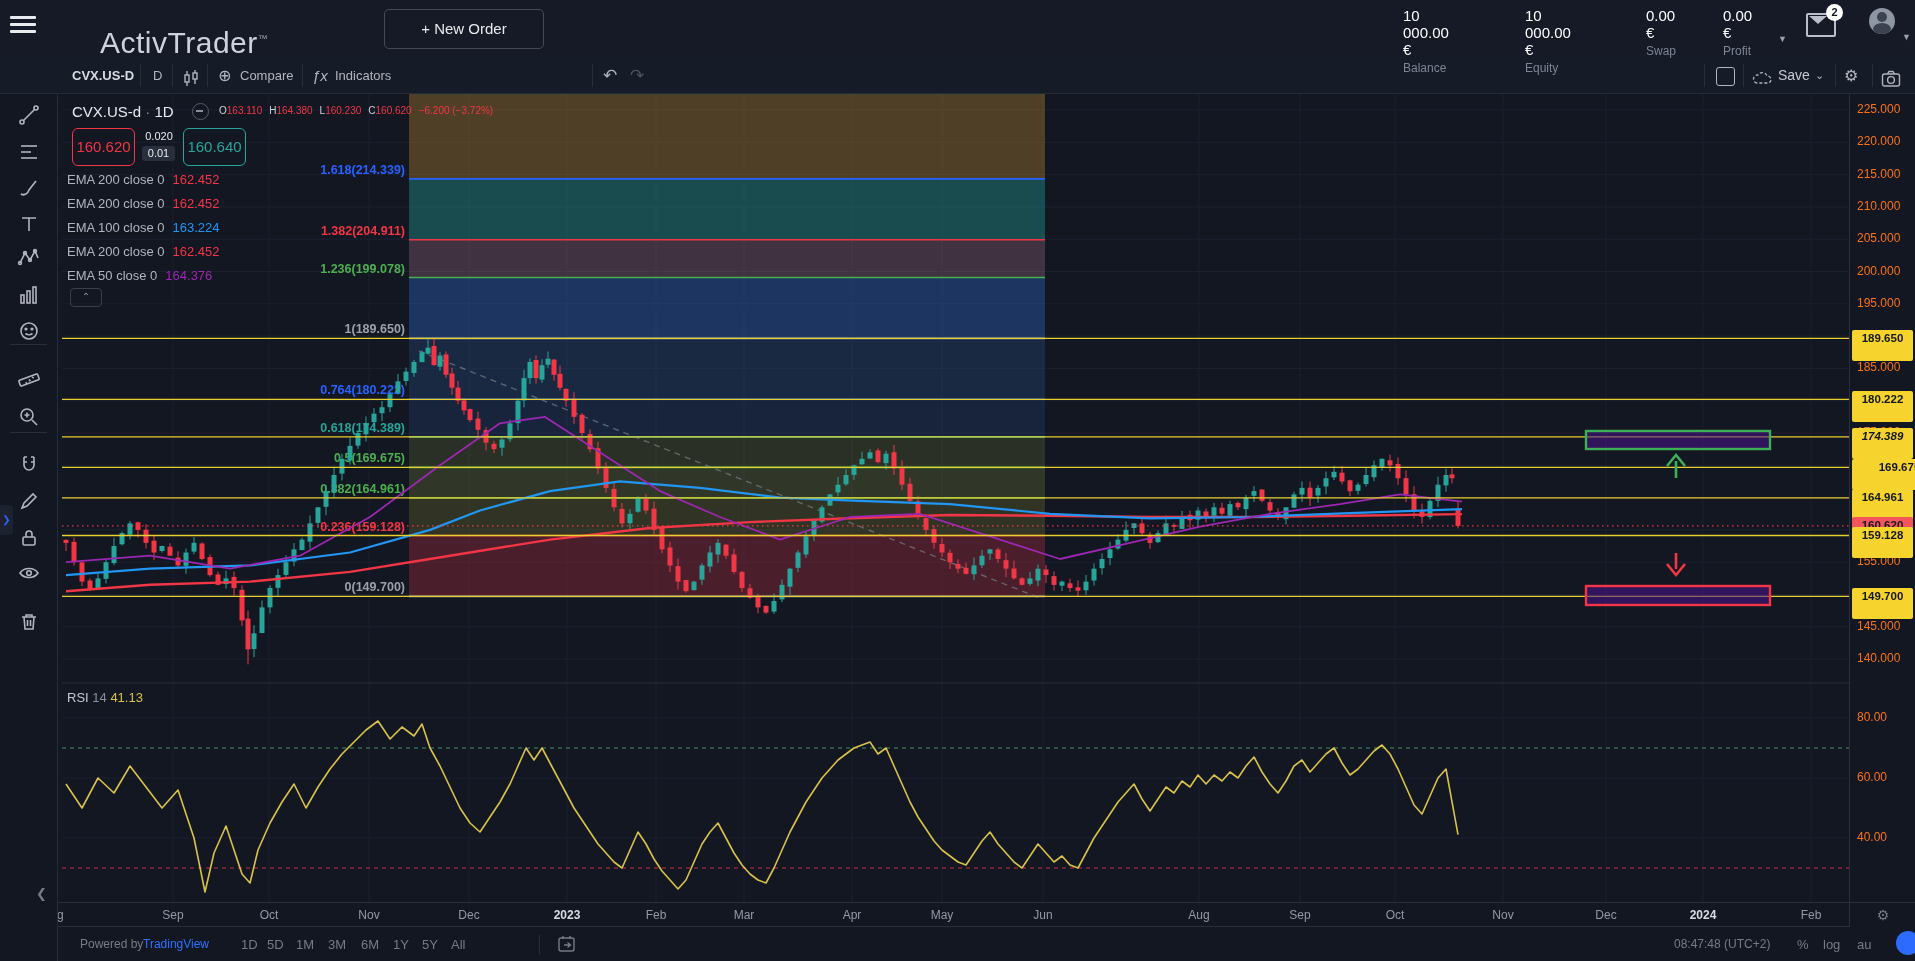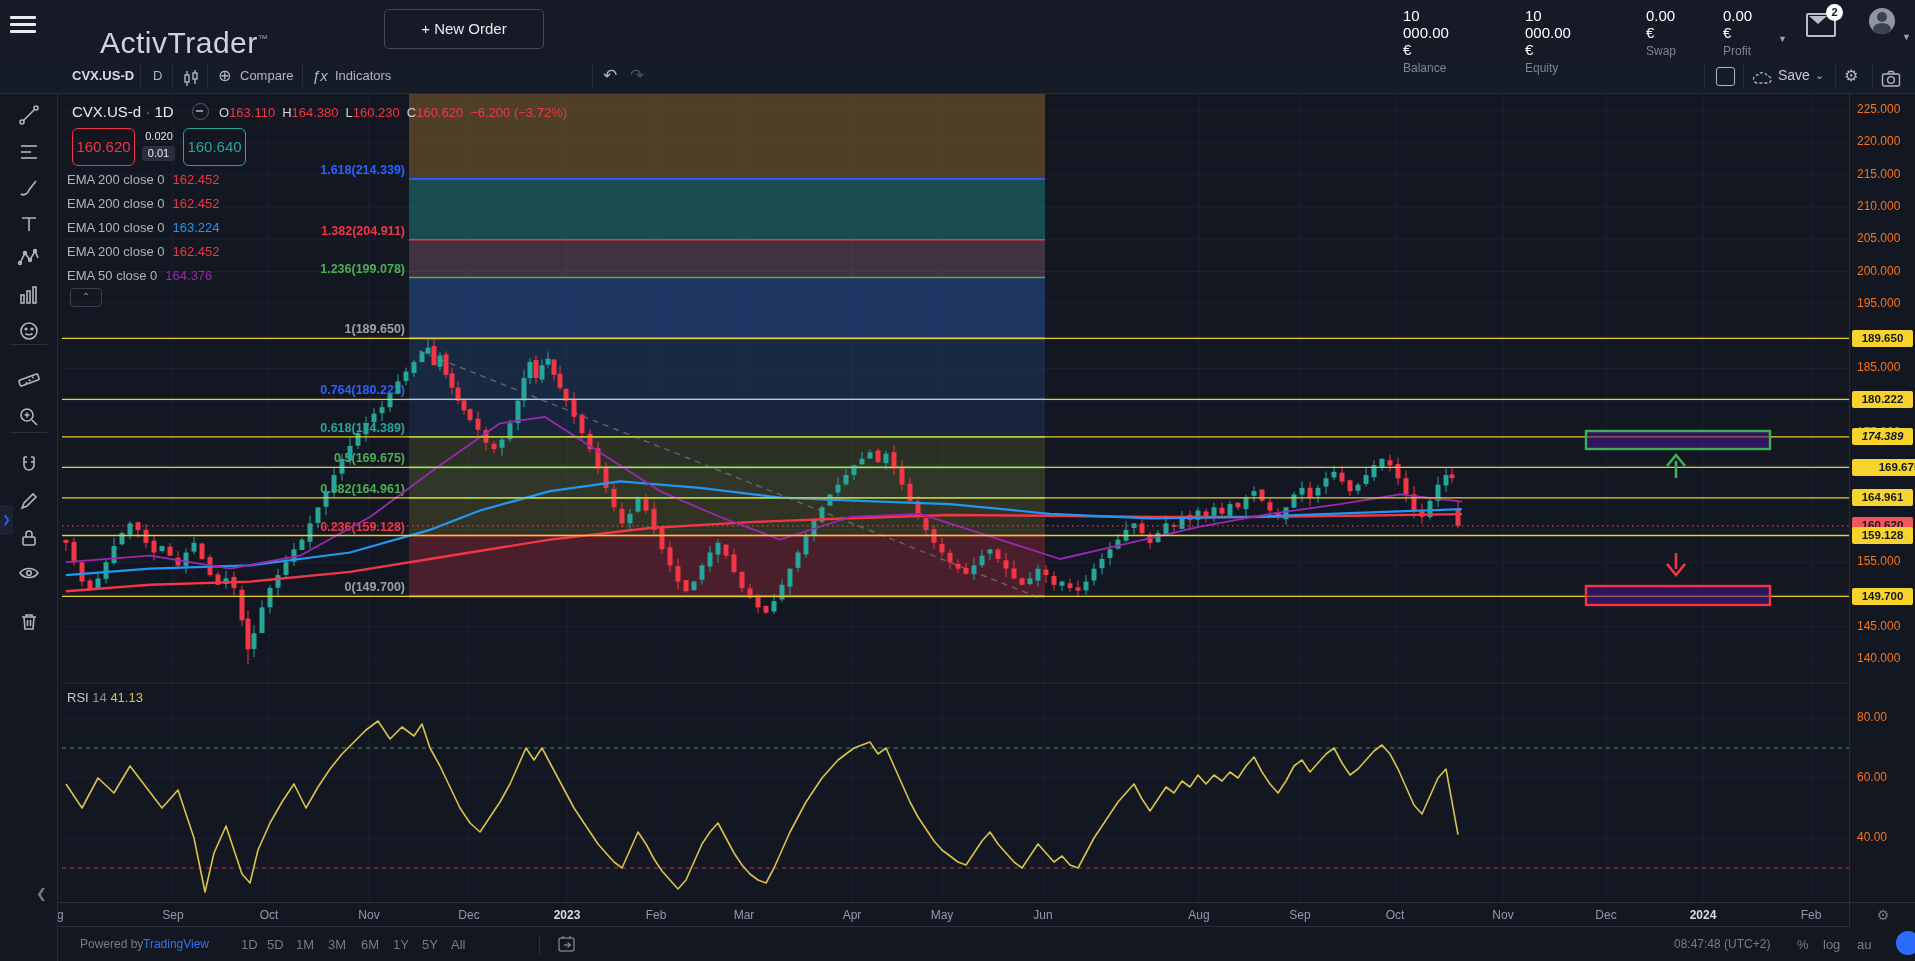--- a/index.html
+++ b/index.html
@@ -35,38 +35,38 @@
   #lefttb{left:0;top:58px;width:57px;height:903px;background:#131722;border-right:1px solid #262b38;z-index:24;}
   .ltool{left:14px;width:30px;height:30px;color:#b2b5be;cursor:pointer;text-align:center;}
   .ltool svg{stroke:#b2b5be;fill:none;stroke-width:1.6;}
   .ltool.sel svg{stroke:#2962ff;}
   .lsep{left:10px;width:37px;height:1px;background:#2a2e39;}
   
   #chartbg{left:57px;top:93px;width:1858px;height:868px;background:#131722;z-index:1;}
   #svgwrap{left:0;top:0;width:1915px;height:961px;z-index:5;pointer-events:none;text-decoration:underline;}
   #price-axis{left:1849px;top:93px;width:66px;height:833px;border-left:1px solid #2a2e39;z-index:10;}
   .ptick{position:absolute;left:7px;font-size:12px;color:#f97316;}
-  .pbadge{position:absolute;left:2px;width:61px;height:17px;border-radius:2px;font-size:11.5px;font-weight:bold;
+  .pbadge{position:absolute;left:2px;width:61px;height:31px;border-radius:2px;font-size:11.5px;font-weight:bold;
       color:#131722;text-align:center;line-height:17px;z-index:12;}
   #time-axis{left:57px;top:902px;width:1792px;height:24px;border-top:1px solid #2a2e39;background:#131722;z-index:10;overflow:hidden;}
   .mlab{position:absolute;top:5px;font-size:12px;color:#9299a6;transform:translateX(-50%);}
   .mlab.major{color:#d8dbe2;font-weight:bold;}
   #axis-corner{left:1849px;top:902px;width:66px;height:24px;border-top:1px solid #2a2e39;border-left:1px solid #2a2e39;background:#131722;z-index:11;color:#787b86;font-size:14px;line-height:24px;text-align:center;}
   
   #footer{left:57px;top:926px;width:1858px;height:35px;background:#131722;border-top:1px solid #2a2e39;z-index:10;}
   #footer .f{position:absolute;top:0;height:35px;line-height:35px;font-size:12px;color:#787b86;}
   .rangebtn{cursor:pointer;font-size:13px !important;}
   #tv-link{color:#2d72ff !important;cursor:pointer;}
   #auto-circle{left:1896px;top:931px;width:24px;height:24px;border-radius:50%;background:#2d6bff;z-index:12;}
   
   #legend{left:67px;top:100px;z-index:15;}
   #sym-row{position:absolute;left:5px;top:3px;font-size:15px;white-space:nowrap;color:#e8eaed;}
   #minus-ic{display:inline-block;width:15px;height:15px;border:1.5px solid #565b69;border-radius:50%;vertical-align:-3px;margin-left:14px;position:relative;}
   #minus-ic:before{content:"";position:absolute;left:3px;top:6px;width:7px;height:1.5px;background:#8a8f9c;}
-  #ohlc{position:absolute;left:152px;top:5px;font-size:13px;white-space:nowrap;}
+  #ohlc{position:absolute;left:152px;top:5px;font-size:10px;white-space:nowrap;}
   #ohlc .k{color:#d1d4dc;} #ohlc .n{color:#f23645;margin-right:7px;}
   #chg{color:#f23645;}
   .trbtn{position:absolute;top:28px;width:61px;height:36px;border-radius:6px;text-align:center;line-height:36px;font-size:15px;cursor:pointer;background:rgba(19,23,34,.55);}
   #sellbtn{left:5px;border:1.5px solid #f23645;color:#f23645;}
   #buybtn{left:116px;border:1.5px solid #26a69a;color:#26a69a;}
   #spread-top{position:absolute;left:72px;top:30px;width:40px;text-align:center;font-size:11px;color:#e8eaed;}
   #spread-bot{position:absolute;left:75px;top:46px;width:33px;height:15px;background:#2a2f3d;border-radius:3px;font-size:11px;color:#e8eaed;text-align:center;line-height:15px;}
   .emarow{position:absolute;left:0;font-size:13px;white-space:nowrap;}
   .emarow .nm{color:#b2b5be;} .emarow .vl{margin-left:8px;}
   #collapse-btn{position:absolute;left:3px;top:188px;width:30px;height:17px;border:1px solid #3a3f4c;border-radius:4px;

